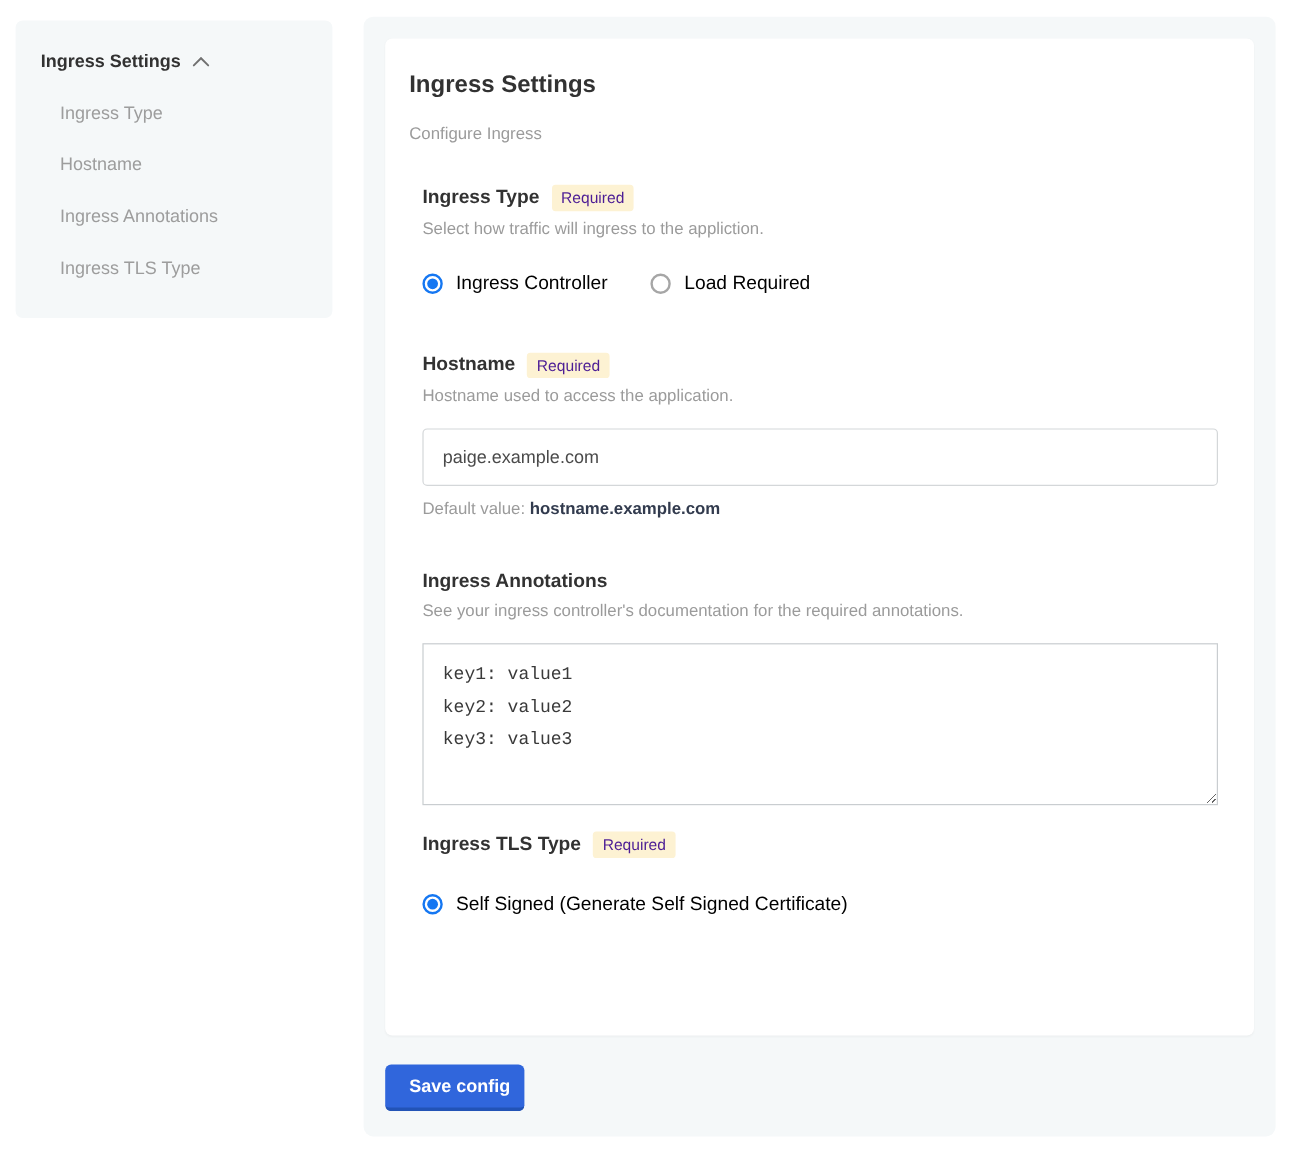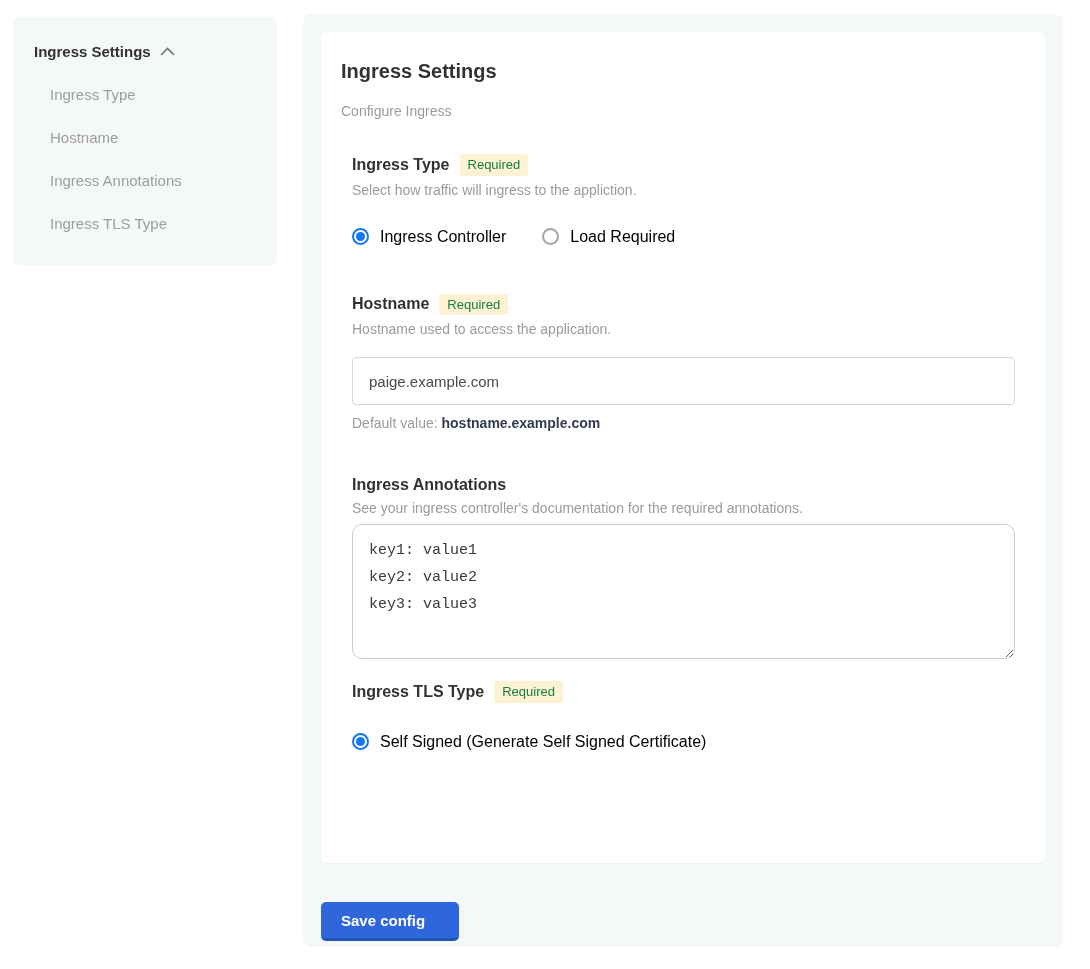--- a/index.html
+++ b/index.html
@@ -75,21 +75,21 @@
     align-items: center;
     gap: 10px;
   }
   .section-label {
     font-size: 16px;
     font-weight: 700;
     color: #323232;
   }
   .required-badge {
     background: #fdf2d3;
-    color: #15803d;
+    color: #4c1d95;
     font-size: 13px;
     padding: 3px 8px;
     border-radius: 3px;
     line-height: 1.2;
   }
   .section-help {
     margin-top: 6px;
     font-size: 14px;
     color: #9b9b9b;
   }
@@ -149,55 +149,55 @@
     color: #9b9b9b;
   }
   .default-value {
     font-weight: 700;
     color: #323b4e;
   }
 
   
   .section-annotations { margin-top: 45px; }
   .annotations-textarea {
-    margin-top: 8px;
+    margin-top: 20px;
     width: 100%;
     height: 135px;
     border: 1px solid #c9cdd0;
-    border-radius: 10px;
+    border-radius: 0;
     padding: 12px 16px;
     font-family: "Liberation Mono", monospace;
     font-size: 15px;
     line-height: 27px;
     color: #3a3a3a;
     resize: vertical;
     outline: none;
     display: block;
     background: #fff;
   }
 
   
   .section-tls { margin-top: 22px; }
   .radio-stack { margin-top: 30px; }
   .radio-stack .radio-option { margin-bottom: 24px; }
   .radio-stack .radio-option:last-child { margin-bottom: 0; }
 
   
   .save-button {
-    margin-top: 39px;
+    margin-top: 24px;
     display: inline-block;
     background: #3066dc;
     border: none;
     border-bottom: 3px solid #2253b6;
     border-radius: 5px;
     color: #ffffff;
     font-size: 15px;
     font-weight: 700;
     font-family: "Liberation Sans", sans-serif;
-    padding: 10px 34px 9px 20px;
+    padding: 10px 12px 9px 20px;
     cursor: pointer;
   }
 </style>
 </head>
 <body>
 
 <nav class="sidebar">
   <div class="sidebar-title-row">
     <span class="sidebar-title">Ingress Settings</span>
     <span style="display:inline-flex;">

